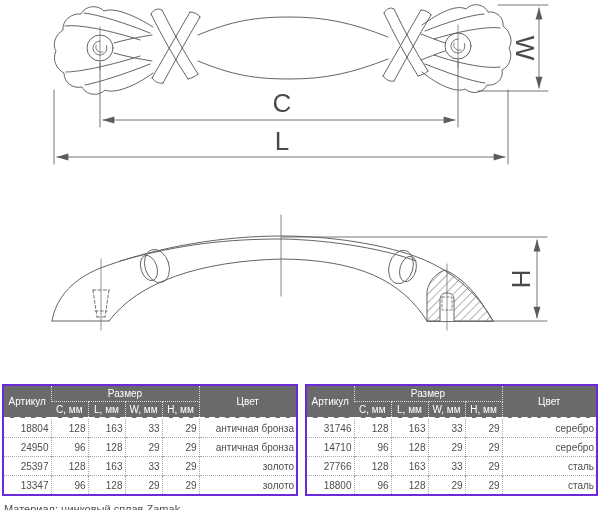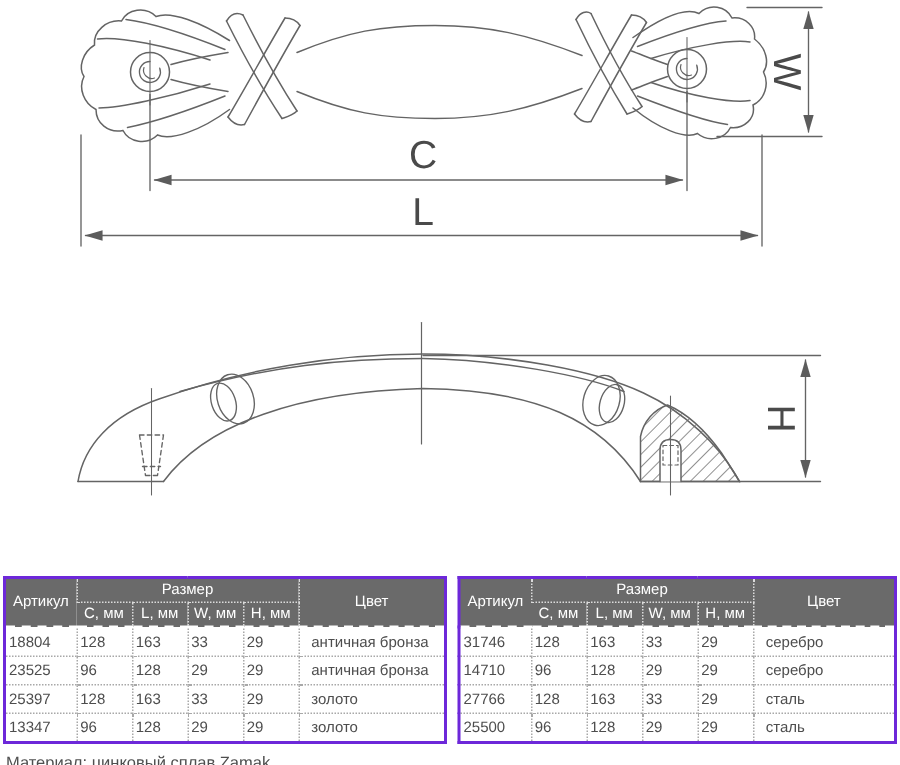--- a/index.html
+++ b/index.html
@@ -25,26 +25,26 @@
   col.c-sz  { width:37px; }
   table.spec th {
     background:#6a6a6a; color:#ffffff; font-weight:400; font-size:10px;
     padding:2px 1px; text-align:center;
   }
   th.h-size { border-left:1px dotted #dcdcdc; border-right:1px dotted #dcdcdc;
               border-bottom:1px dotted #dcdcdc; }
   th.h-sub  { border-right:1px dotted #dcdcdc; }
   thead tr:last-child th, th.h-art, th.h-clr { border-bottom:2px dashed #ffffff; }
   table.spec tbody td {
-    font-size:10px; color:#4d4d4d; text-align:left; padding:3.5px 2px;
+    font-size:10px; color:#4d4d4d; text-align:right; padding:3.5px 2px;
     border-top:1px dotted #a8a8a8; border-left:1px dotted #a8a8a8;
     white-space:nowrap; overflow:hidden;
   }
   table.spec tbody td:first-child { border-left:none; }
-  table.spec tbody td.clr { text-align:left; padding-left:8px; }
+  table.spec tbody td.clr { text-align:right; padding-left:8px; }
   .material-note {
     margin:7px 0 0 4px; font-size:11px; color:#4f4f4f;
   }
 </style>
 </head>
 <body>
 
 <div class="sheet">
 
   <svg class="drawing" width="600" height="382" viewBox="0 0 600 382">
@@ -212,21 +212,21 @@
       <tbody>
         <tr>
           <td>18804</td>
           <td>128</td>
           <td>163</td>
           <td>33</td>
           <td>29</td>
           <td class="clr">античная бронза</td>
         </tr>
         <tr>
-          <td>23525</td>
+          <td>24950</td>
           <td>96</td>
           <td>128</td>
           <td>29</td>
           <td>29</td>
           <td class="clr">античная бронза</td>
         </tr>
         <tr>
           <td>25397</td>
           <td>128</td>
           <td>163</td>
@@ -286,21 +286,21 @@
         </tr>
         <tr>
           <td>27766</td>
           <td>128</td>
           <td>163</td>
           <td>33</td>
           <td>29</td>
           <td class="clr">сталь</td>
         </tr>
         <tr>
-          <td>25500</td>
+          <td>18800</td>
           <td>96</td>
           <td>128</td>
           <td>29</td>
           <td>29</td>
           <td class="clr">сталь</td>
         </tr>
       </tbody>
     </table>
   </div>
 

